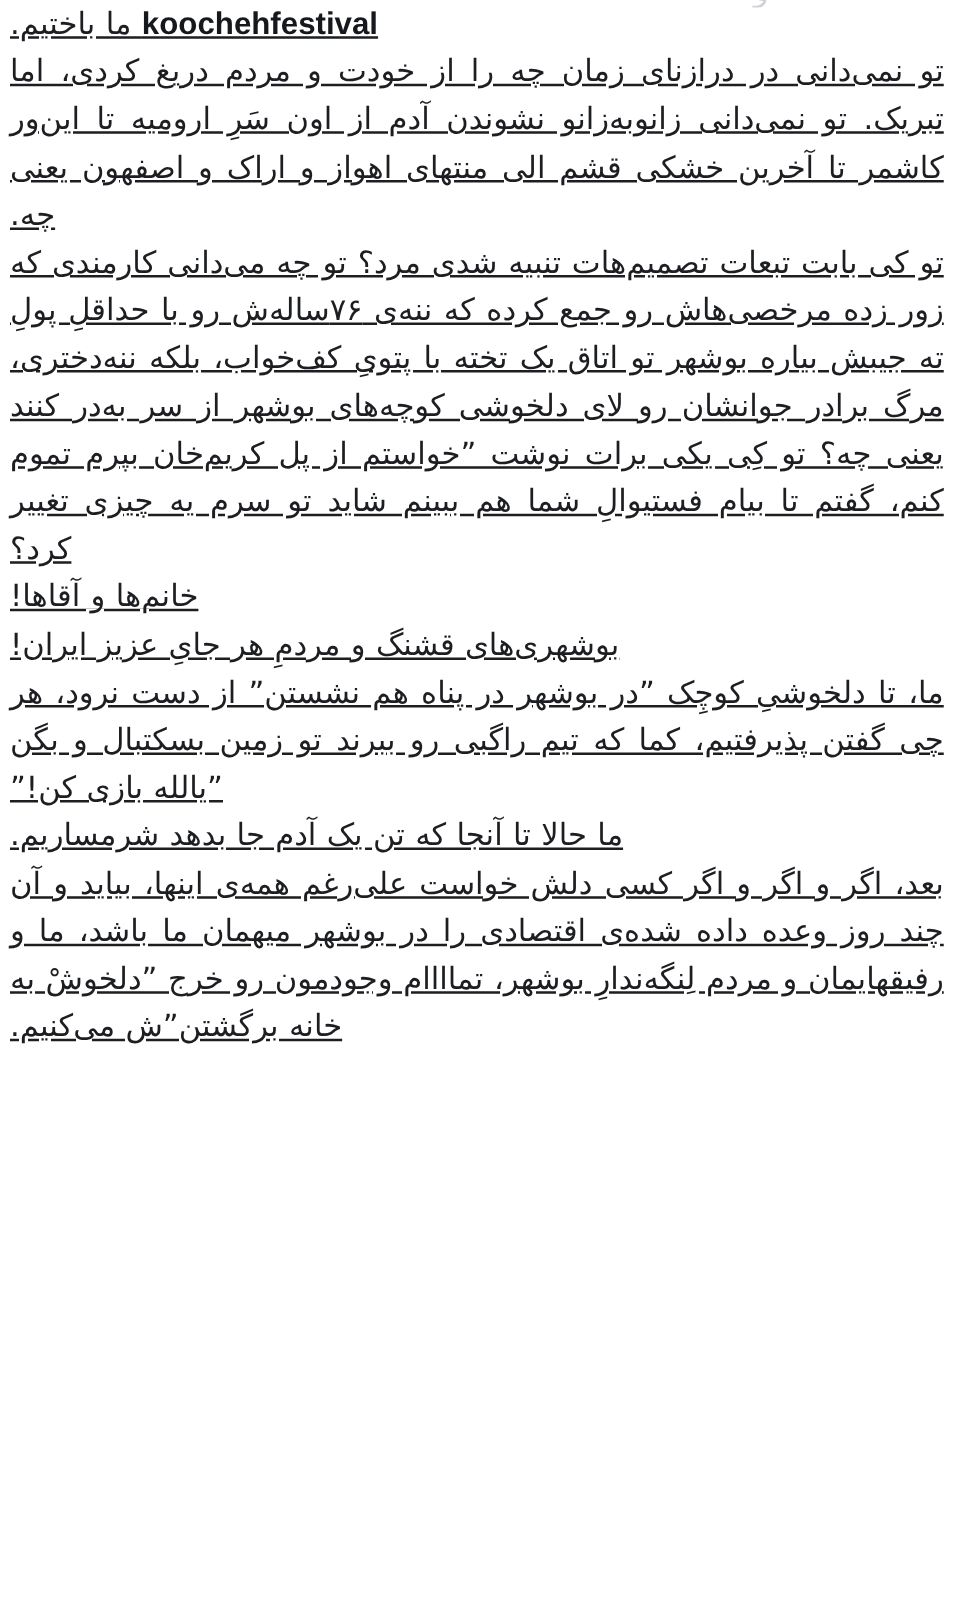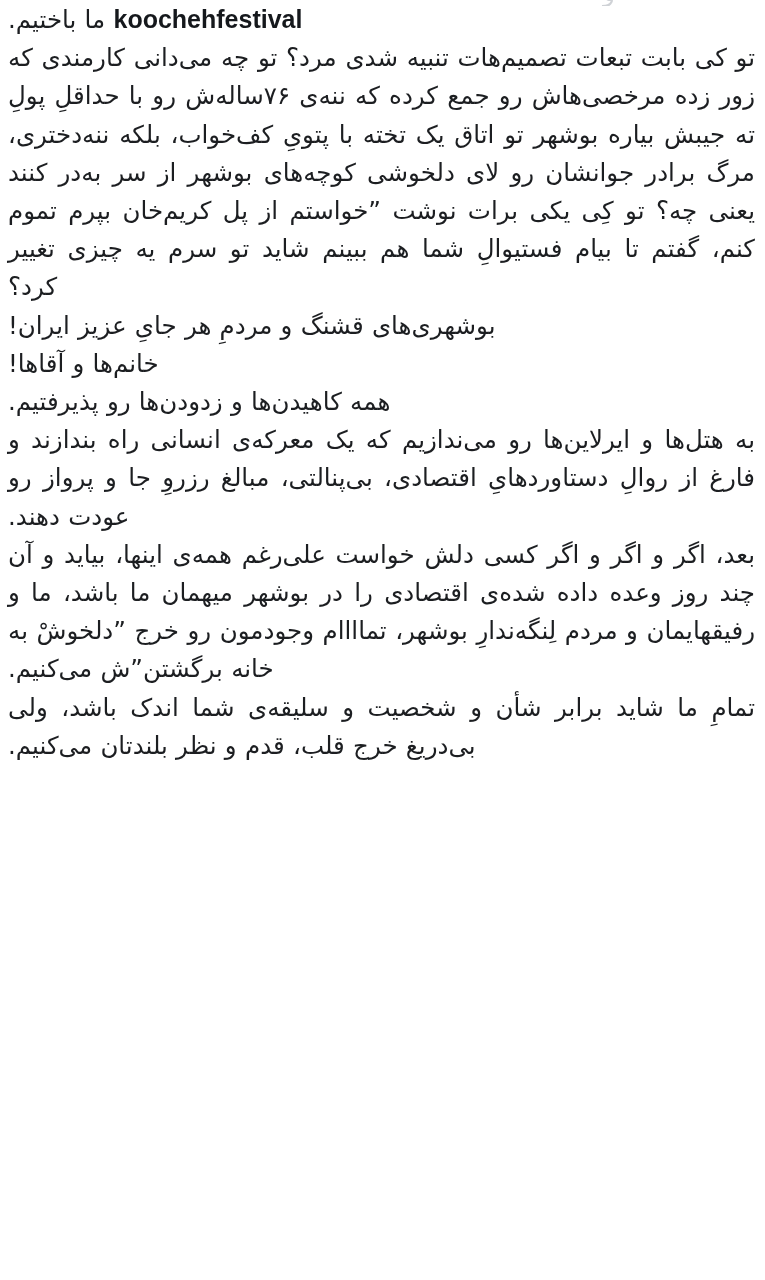--- a/index.html
+++ b/index.html
@@ -47,20 +47,21 @@
     padding: 0;
     color: #1c1e21;
     font-size: 24.5px;
     line-height: 38.2px;
     letter-spacing: 0;
     word-spacing: 0.5px;
     direction: rtl;
     text-align: justify;
     text-align-last: left;
     unicode-bidi: plaintext;
+    text-decoration: underline;
   }
 
   .para + .para { margin-top: 0; }
 
   .mention {
     font-family: "Liberation Sans", "DejaVu Sans", sans-serif;
     font-weight: 700;
     font-size: 25px;
     direction: ltr;
     unicode-bidi: isolate;
@@ -72,33 +73,33 @@
 </head>
 <body>
 
 <div id="post-body">
 
   <div class="clipped-top">و</div>
 
   <p class="para"><span class="mention">koochehfestival</span><span> ما باختیم.</span></p>
 
 
+  <p class="para">تو نمی‌دانی در درازنای زمان چه را از خودت و مردم دریغ کردی، اما تبریک. تو نمی‌دانی زانوبه‌زانو نشوندن آدم از اون سَرِ ارومیه تا این‌ور کاشمر تا آخرین خشکی قشم الی منتهای اهواز و اراک و اصفهون یعنی چه.</p>
 
   <p class="para">تو کی بابت تبعات تصمیم‌هات تنبیه شدی مرد؟ تو چه می‌دانی کارمندی که زور زده مرخصی‌هاش رو جمع کرده که ننه‌ی ۷۶ساله‌ش رو با حداقلِ پولِ ته جیبش بیاره بوشهر تو اتاق یک تخته با پتویِ کف‌خواب، بلکه ننه‌دختری، مرگ برادر جوانشان رو لای دلخوشی کوچه‌های بوشهر از سر به‌در کنند یعنی چه؟ تو کِی یکی برات نوشت ”خواستم از پل کریم‌خان بپرم تموم کنم، گفتم تا بیام فستیوالِ شما هم ببینم شاید تو سرم یه چیزی تغییر کرد؟</p>
 
+  <p class="para">خانم‌ها و آقاها!</p>
+
   <p class="para">بوشهری‌های قشنگ و مردمِ هر جایِ عزیز ایران!</p>
 
-  <p class="para">خانم‌ها و آقاها!</p>
-
-
-  <p class="para">همه کاهیدن‌ها و زدودن‌ها رو پذیرفتیم.</p>
+  <p class="para">ما، تا دلخوشیِ کوچِک ”در بوشهر در پناه هم نشستن” از دست نرود، هر چی گفتن پذیرفتیم، کما که تیم راگبی رو ببرند تو زمین بسکتبال و بگن ”یالله بازی کن!”</p>
 
 
 
-  <p class="para">به هتل‌ها و ایرلاین‌ها رو می‌ندازیم که یک معرکه‌ی انسانی راه بندازند و فارغ از روالِ دستاوردهایِ اقتصادی، بی‌پنالتی، مبالغ رزروِ جا و پرواز رو عودت دهند.</p>
+  <p class="para">ما حالا تا آنجا که تن یک آدم جا بدهد شرمساریم.</p>
+
 
   <p class="para">بعد، اگر و اگر و اگر کسی دلش خواست علی‌رغم همه‌ی اینها، بیاید و آن چند روز وعده داده شده‌ی اقتصادی را در بوشهر میهمان ما باشد، ما و رفیقهایمان و مردم لِنگه‌ندارِ بوشهر، تماااام وجودمون رو خرج ”دلخوشْ به خانه برگشتن”ش می‌کنیم.</p>
 
-  <p class="para">تمامِ ما شاید برابر شأن و شخصیت و سلیقه‌ی شما اندک باشد، ولی بی‌دریغ خرج قلب، قدم و نظر بلندتان می‌کنیم.</p>
 
 
   <div class="spacer-bottom"></div>
 </div>
 
 </body></html>

